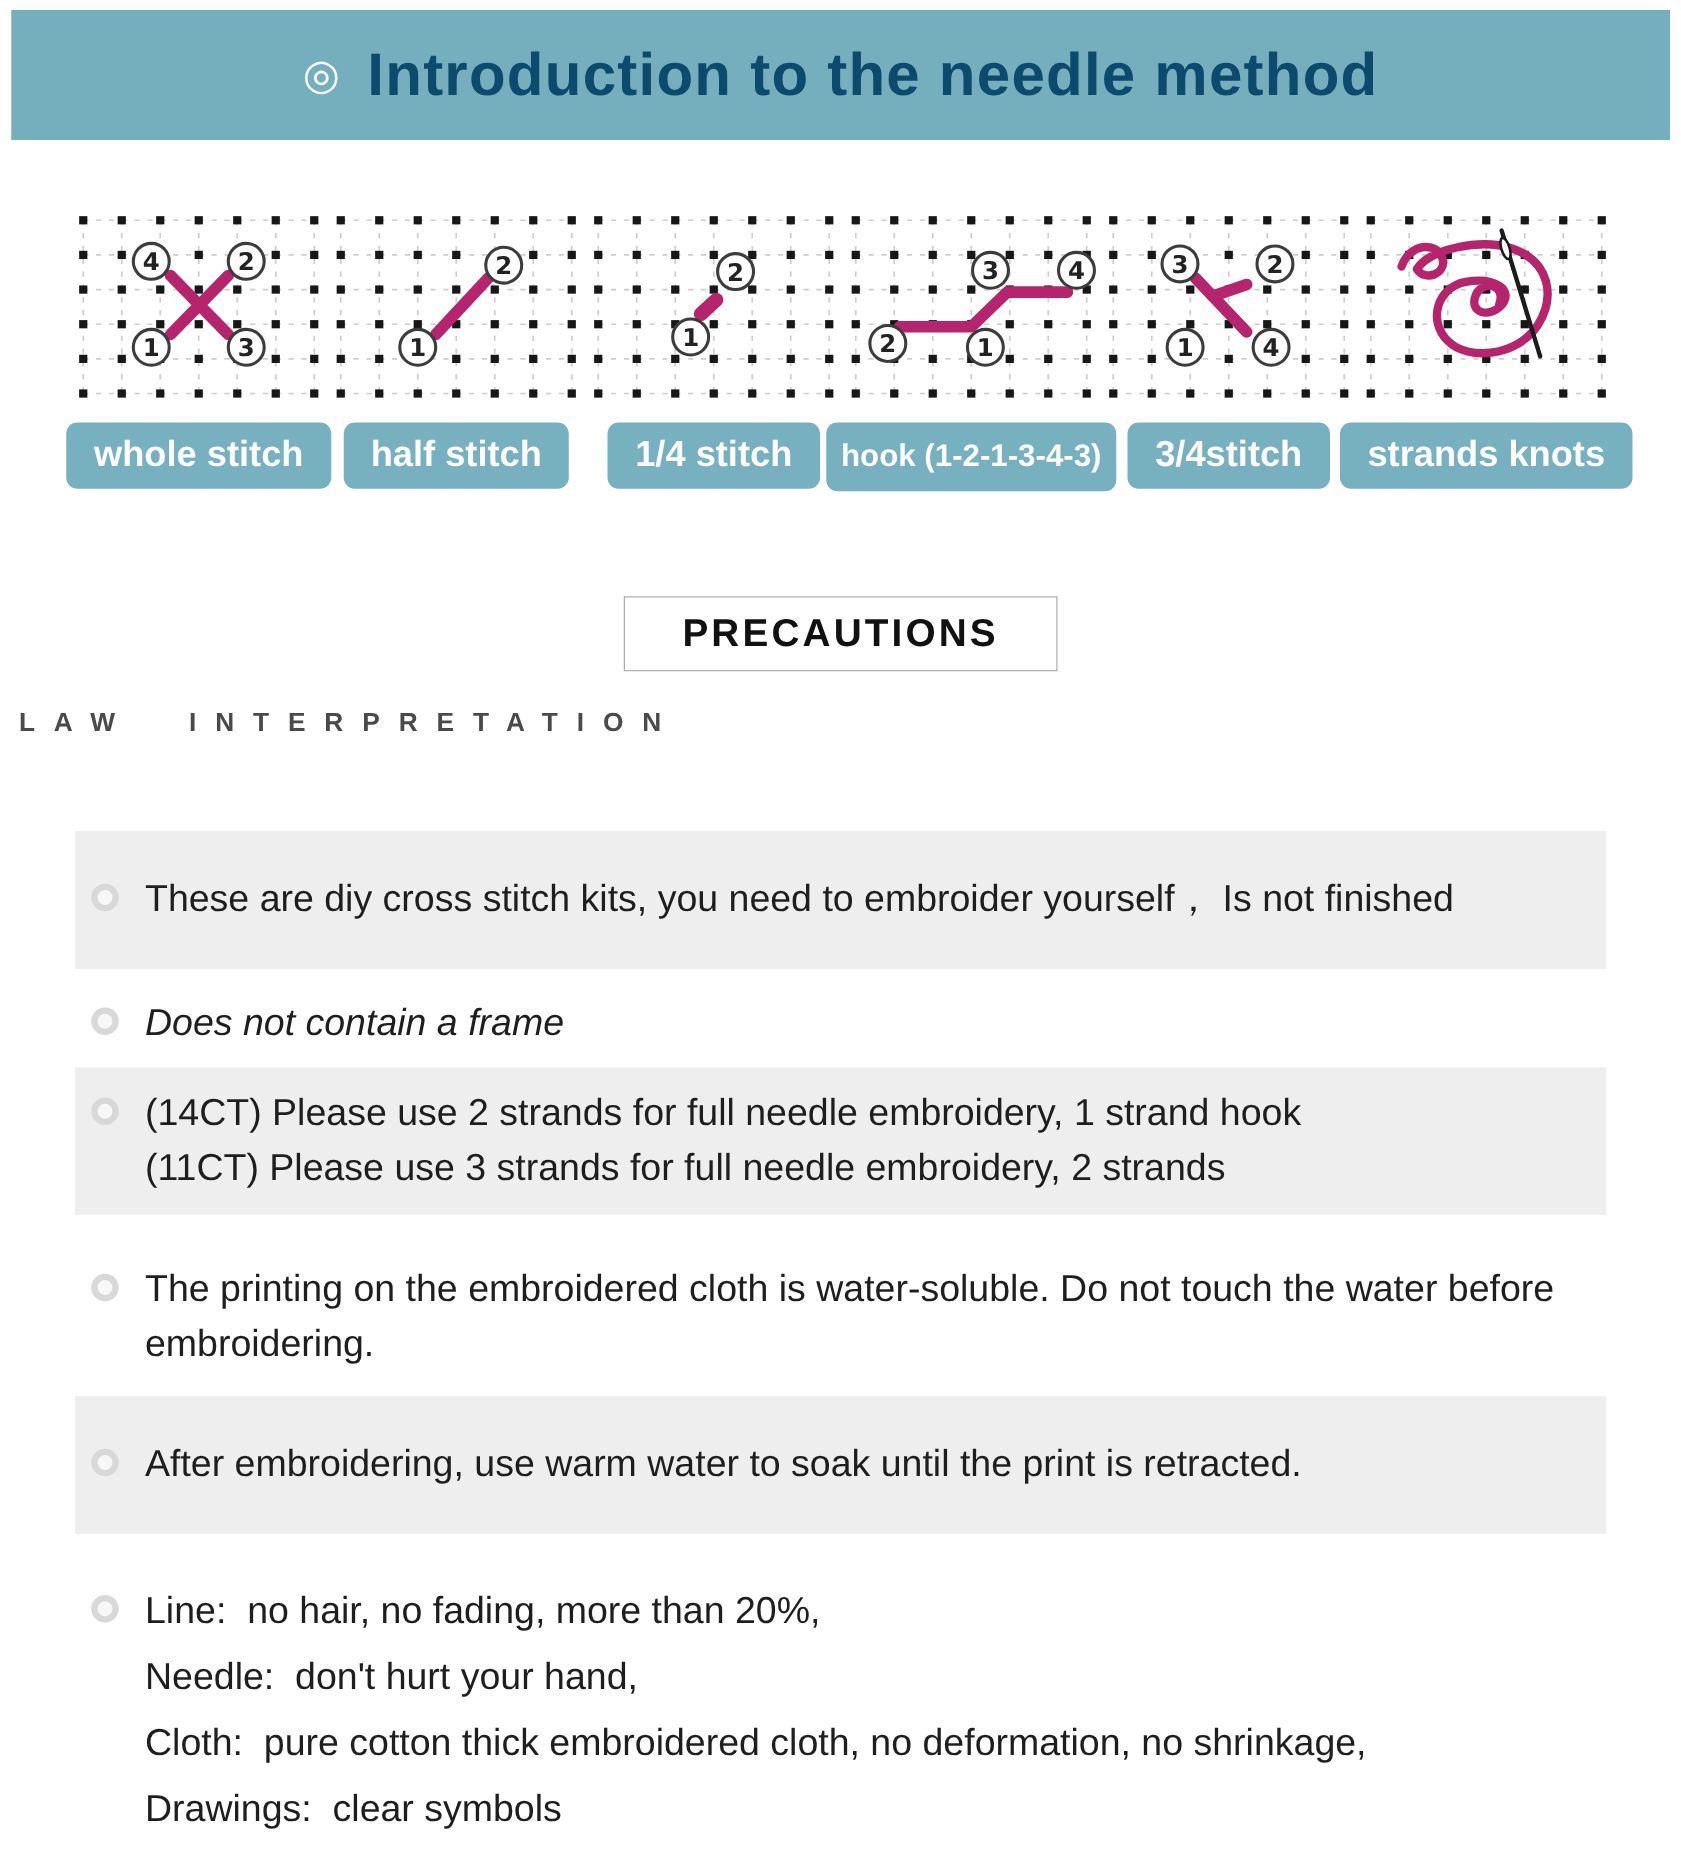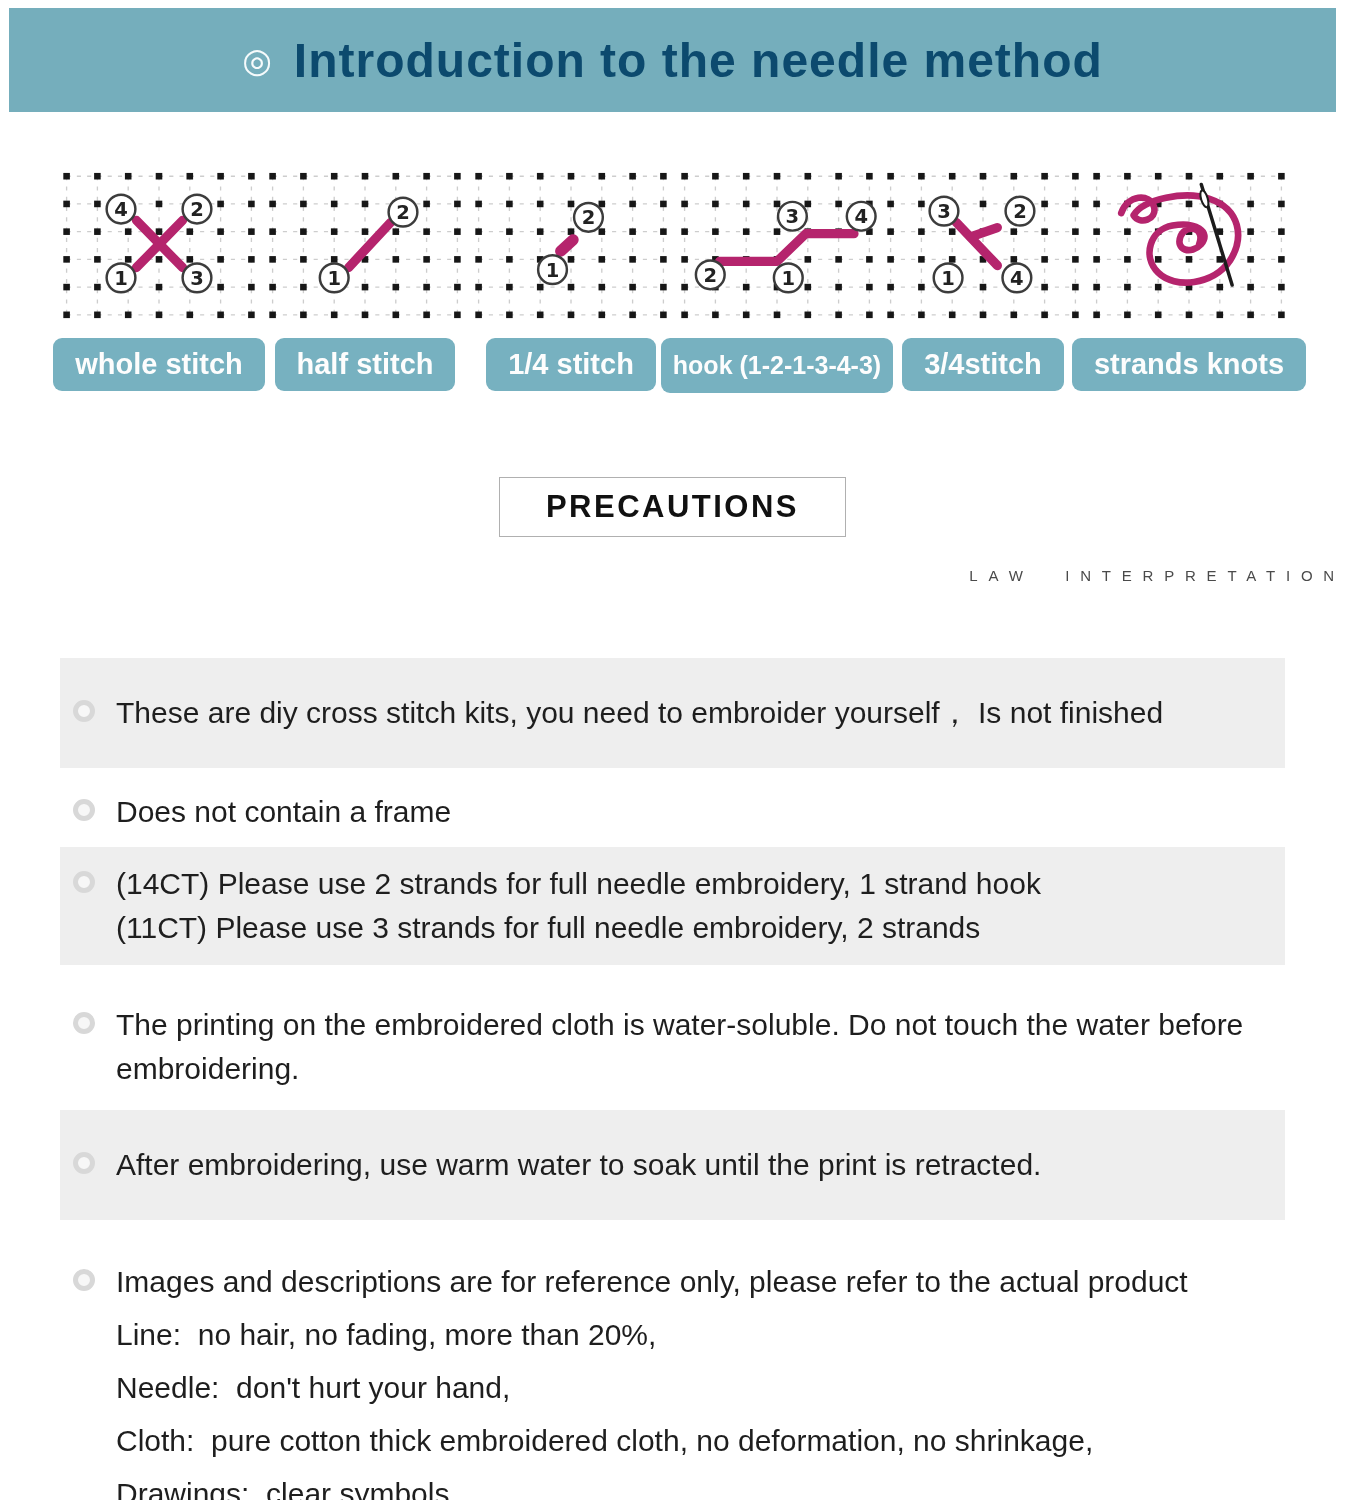--- a/index.html
+++ b/index.html
@@ -63,22 +63,22 @@
   .precautions-box {
     margin: 84px auto 0 auto;
     width: fit-content;
     border: 1px solid #b0b0b0;
     padding: 11px 46px;
     font-size: 31px; font-weight: bold; letter-spacing: 2.5px;
     color: #111111; text-align: center;
   }
   .precautions-sub {
     margin-top: 30px;
-    text-align: right;
-    font-size: 15px; font-weight: normal;
+    text-align: left;
+    font-size: 21px; font-weight: bold;
     letter-spacing: 0.72em; word-spacing: 1.1em;
     color: #4a4a4a;
     padding-left: 0.72em; 
   }
 
   
   .notes { margin-top: 74px; padding: 0 60px; }
   .note {
     position: relative;
     padding-left: 56px; padding-right: 22px;
@@ -88,21 +88,21 @@
   .pad-a { padding-top: 33px; padding-bottom: 33px; }
   .pad-b { padding-top: 15px; padding-bottom: 15px; }
   .bullet {
     position: absolute; left: 13px;
     width: 22px; height: 22px; border-radius: 50%;
     border: 5px solid #d8d8d8; background: #f7f7f7;
   }
   .b-lg .bullet { top: 42px; }
   .b-md .bullet { top: 24px; }
   .b-sm .bullet { top: 9px; }
-  .note-2 { margin: 22px 0 13px 0; }
+  .note-2 { margin: 22px 0 13px 0; font-style: italic; }
   .note-4 { margin: 38px 0 18px 0; }
   .note-6 { margin-top: 40px; }
   .subline { margin-top: 9px; white-space: pre-wrap; }
 </style>
 </head>
 <body>
 
 <div class="header">
   <span class="symbol">◎</span>
   <span class="title">Introduction to the needle method</span>
@@ -590,20 +590,19 @@
     <span>The printing on the embroidered cloth is water-soluble. Do not touch the water before embroidering.</span>
   </div>
 
   <div class="note striped pad-a b-lg">
     <span class="bullet"></span>
     <span>After embroidering, use warm water to soak until the print is retracted.</span>
   </div>
 
   <div class="note note-6 b-sm">
     <span class="bullet"></span>
-    <div>Images and descriptions are for reference only, please refer to the actual product</div>
     <div class="subline">Line:  no hair, no fading, more than 20%,</div>
     <div class="subline">Needle:  don't hurt your hand,</div>
     <div class="subline">Cloth:  pure cotton thick embroidered cloth, no deformation, no shrinkage,</div>
     <div class="subline">Drawings:  clear symbols</div>
   </div>
 
 </div>
 
 </body></html>

